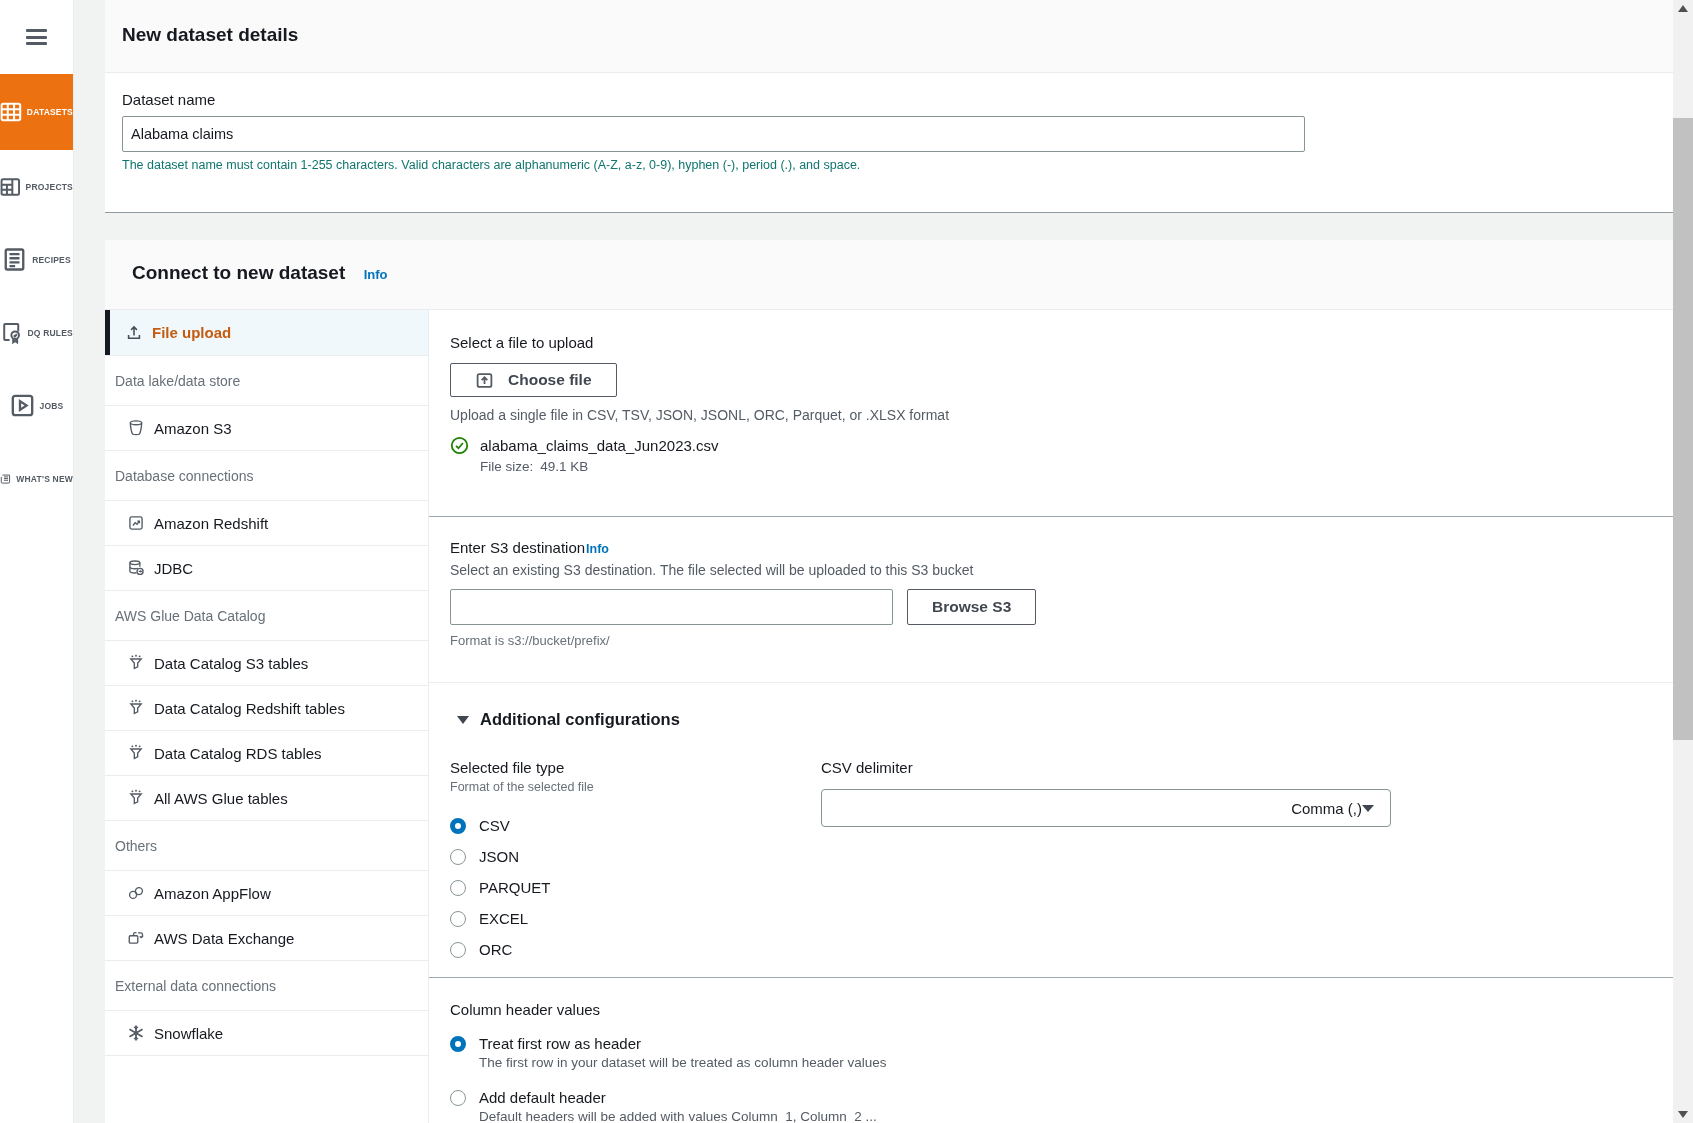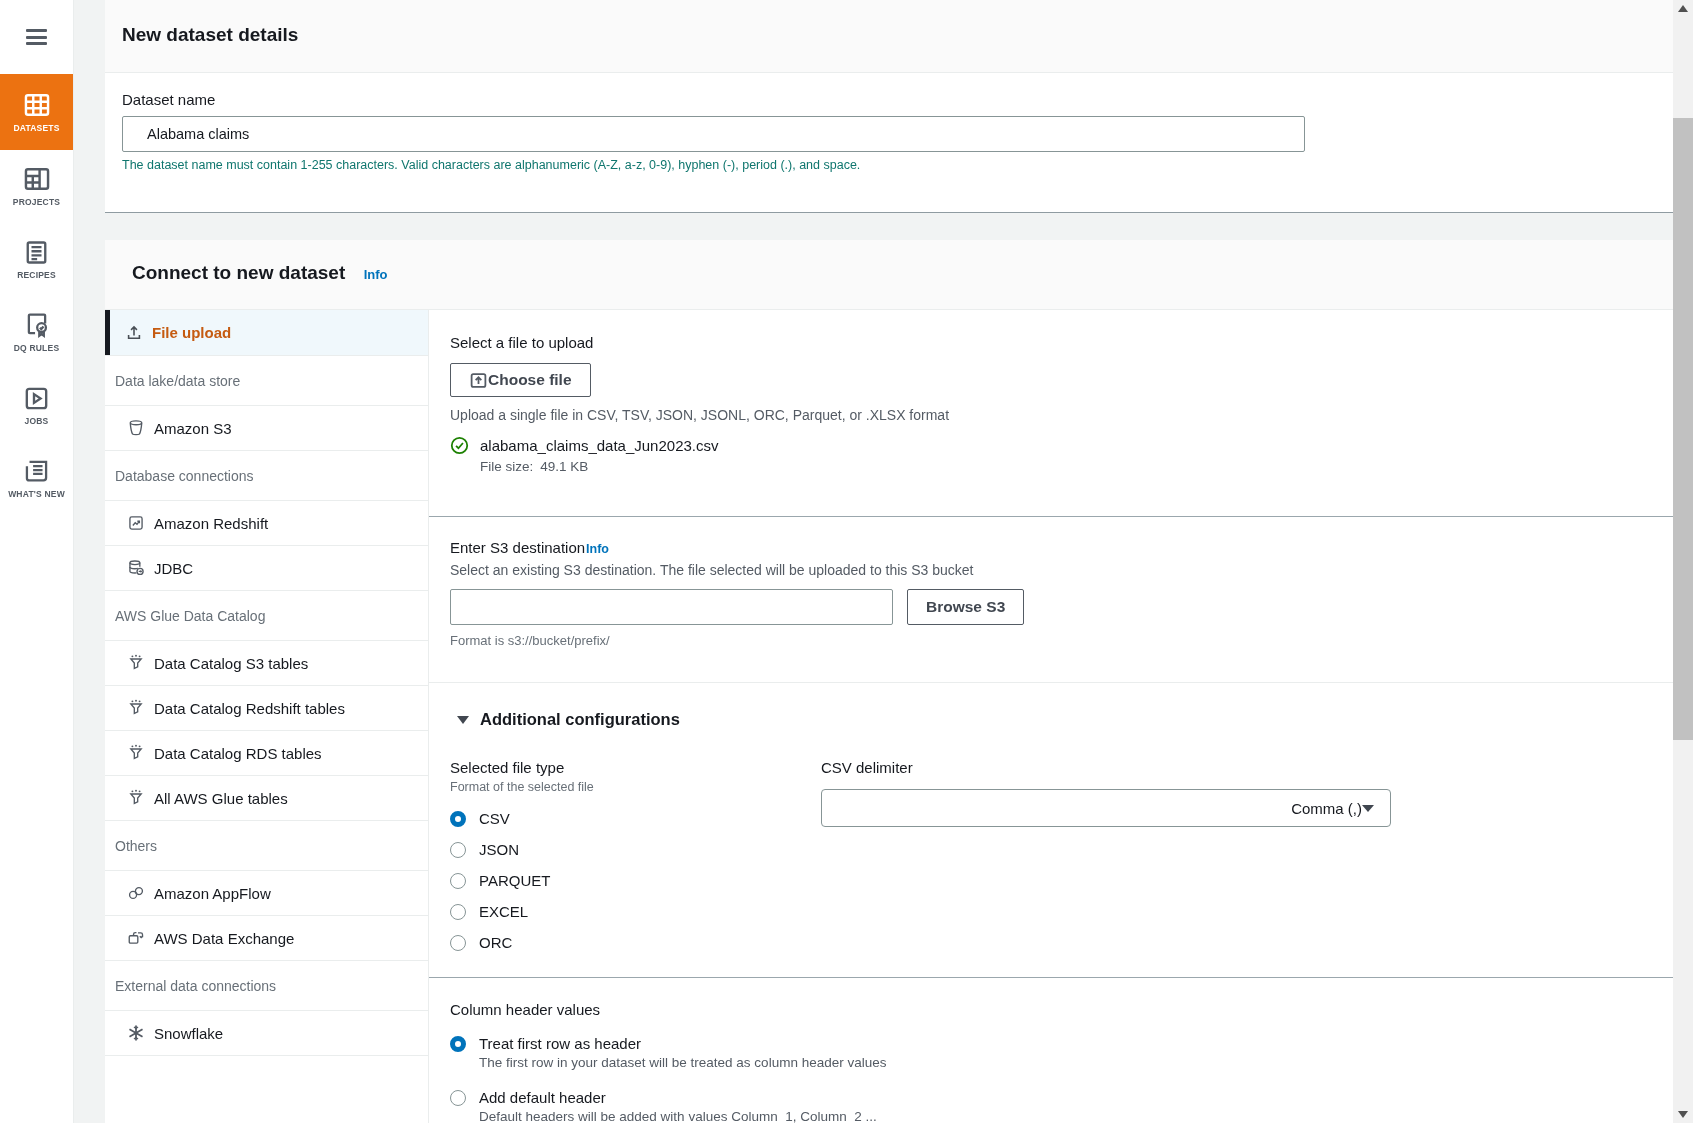--- a/index.html
+++ b/index.html
@@ -5,21 +5,21 @@
   * { margin:0; padding:0; box-sizing:border-box; }
   html,body { width:1693px; height:1123px; overflow:hidden;
     font-family:"Liberation Sans", sans-serif; background:#f1f3f3; color:#16191f; }
 
   
   .app-sidebar { position:absolute; left:0; top:0; width:74px; height:1123px;
     background:#ffffff; border-right:1px solid #eaeded; z-index:5; }
   .hamburger { height:74px; display:flex; align-items:center; justify-content:center; cursor:pointer; }
   .hamburger .bars { width:21px; }
   .hamburger .bars span { display:block; height:3px; background:#545b64; border-radius:1px; margin:3.5px 0; }
-  .side-item { height:73px; display:flex; flex-direction:column; align-items:center;
+  .side-item { height:73px; display:flex; align-items:center;
     justify-content:center; gap:5px; cursor:pointer; }
   .side-item.active { height:76px; background:#ec7211; }
   .side-item .lbl { font-size:8.5px; font-weight:600; letter-spacing:.2px; color:#545b64; white-space:nowrap; }
   .side-item.active .lbl { color:#ffffff; }
   .side-item svg { stroke:#545b64; }
   .side-item.active svg { stroke:#ffffff; }
 
   
   .main { position:absolute; left:74px; top:0; width:1599px; height:1123px;
     background:#f1f3f3; padding-left:31px; }
@@ -27,21 +27,21 @@
   .card { background:#ffffff; width:1568px; border-bottom:1px solid #8f9ba1; }
   .card-header { background:#fafafa; border-bottom:1px solid #eaeded; }
 
   
   .card1 .card-header { height:73px; padding:24px 0 0 17px; }
   .card-title { font-size:19px; font-weight:bold; color:#16191f; display:inline; }
   .card1-body { padding:18px 17px 0 17px; height:139px; }
   .field-label { font-size:15px; color:#16191f; }
   .text-input { margin-top:8px; height:36px; width:1183px; border:1px solid #879596;
     border-radius:2px; background:#fff; font-size:14.5px; color:#16191f;
-    display:flex; align-items:center; padding-left:24px; }
+    display:flex; align-items:center; padding-left:8px; }
   .field-help { margin-top:6px; font-size:12.5px; color:#0f766e; }
 
   .gap { height:27px; }
 
   
   .card2 { border-bottom:none; min-height:813px; }
   .card2 .card-header { height:70px; padding:22px 0 0 27px; }
   .info-link { color:#0073bb; font-size:13px; font-weight:bold; margin-left:14px; cursor:pointer; }
   .card2-body { display:flex; min-height:743px; }
 
@@ -57,22 +57,22 @@
   .nav-section { height:50px; padding-left:10px; font-size:14px; color:#687078; cursor:default; }
 
   
   .pane { flex:1; }
   .section { padding-left:21px; padding-right:24px; }
   .sec-divider-dark { border-top:1px solid #9ba7ad; }
   .sec-divider-light { border-top:1px solid #eaeded; }
 
   .sec1 { padding-top:24px; padding-bottom:42px; }
   .sec-label { font-size:15px; color:#16191f; }
-  .btn { display:inline-flex; align-items:center; gap:0; height:34px;
-    border:1px solid #545b64; border-radius:2px; background:#fff; padding:0 18px;
+  .btn { display:inline-flex; align-items:center; gap:14px; height:34px;
+    border:1px solid #545b64; border-radius:2px; background:#fff; padding:0 24px;
     font-size:15.5px; font-weight:bold; color:#414750; cursor:pointer; }
   .choose-btn { margin-top:12px; }
   .sec-help { margin-top:10px; font-size:14px; color:#545b64; }
   .file-row { margin-top:13px; display:flex; align-items:center; gap:11px;text-align:center; }
   .file-name { font-size:15px; color:#16191f; }
   .file-size { margin-left:30px; margin-top:4px; font-size:13.5px; color:#545b64; }
   .file-size .v { margin-left:7px; }
 
   .sec2 { padding-top:22px; padding-bottom:34px; }
   .inline-info { color:#0073bb; font-size:12.5px; font-weight:bold; margin-left:1px; cursor:pointer; }
@@ -85,21 +85,21 @@
 
   .sec3 { padding-top:27px; padding-bottom:19px; }
   .expand-header { display:flex; align-items:center; gap:11px; padding-left:7px; cursor:pointer; }
   .tri-down { width:0; height:0; border-left:6px solid transparent;
     border-right:6px solid transparent; border-top:8px solid #414750; }
   .expand-title { font-size:16.5px; font-weight:bold; color:#16191f; }
   .cfg-cols { position:relative; margin-top:30px; }
   .cfg-col2 { position:absolute; left:371px; top:0; }
   .sub-desc { margin-top:4px; font-size:12.5px; color:#687078; }
   .radio-group { margin-top:9px; }
-  .radio-row { height:31px; display:flex; align-items:center; gap:13px; cursor:pointer; }
+  .radio-row { height:31px; display:flex; align-items:flex-end; gap:13px; cursor:pointer; }
   .radio { width:16px; height:16px; border-radius:50%; background:#fff;
     border:1px solid #879596; flex:none; }
   .radio.sel { border:5px solid #0073bb; }
   .radio-label { font-size:15px; color:#16191f; }
   .select-box { margin-top:13px; width:570px; height:38px; border:1px solid #879596;
     border-radius:4px; background:#fff; display:flex; align-items:center;
     padding:16px 16px; cursor:pointer;text-align:right; }
   .select-box .val { font-size:15px; color:#16191f; flex:1; }
   .caret { width:0; height:0; border-left:6px solid transparent;
     border-right:6px solid transparent; border-top:7px solid #414750; }

